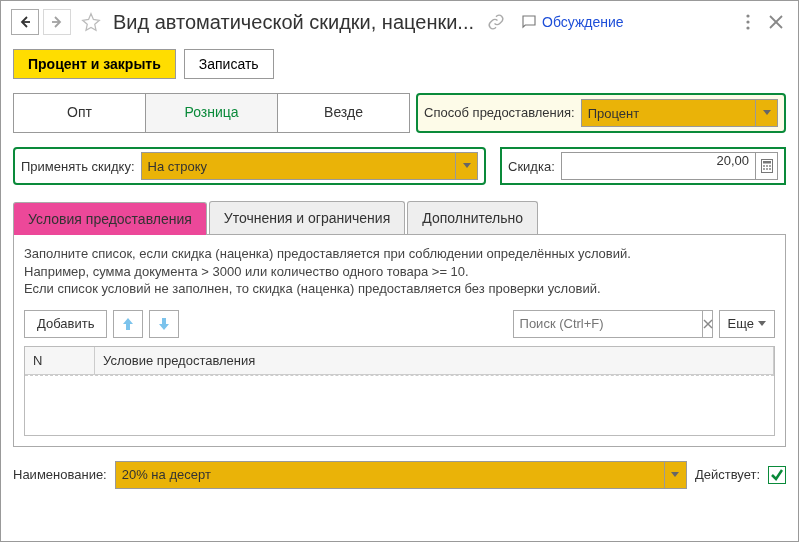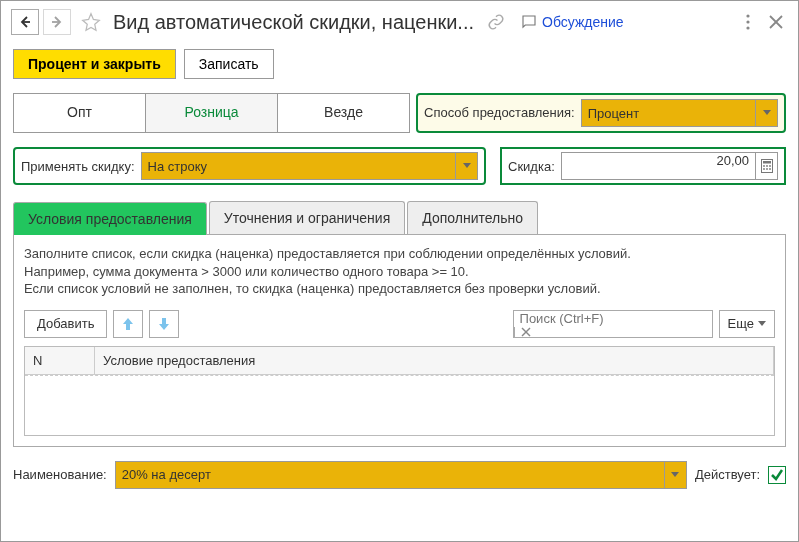--- a/index.html
+++ b/index.html
@@ -172,21 +172,21 @@
   .tab {
     padding: 8px 14px;
     border: 1px solid #aaa;
     border-bottom: none;
     background: #eee;
     margin-right: 2px;
     cursor: pointer;
     border-radius: 3px 3px 0 0;
     font-size: 14px;
   }
-  .tab-active { background: #22c55e; position: relative; top: 1px; }
+  .tab-active { background: #ec4899; position: relative; top: 1px; }
   .tab-body {
     border: 1px solid #aaa;
     border-top: none;
     margin: 0 12px;
     padding: 10px;
   }
   .hint {
     color: #444;
     font-size: 13px;
     line-height: 1.35;
@@ -206,21 +206,20 @@
     display: flex;
     align-items: center;
     justify-content: center;
   }
   .tbtn.icon { width: 30px; padding: 0; color: #5bb0e8; }
   .search-box {
     display: flex;
     border: 1px solid #aaa;
     height: 28px;
     width: 200px;
-    flex-direction: column;
   }
   .search-box input {
     border: none;
     flex: 1;
     padding: 0 6px;
     font-size: 13px;
     color: #888;
     outline: none;
   }
   .search-box .clear {

